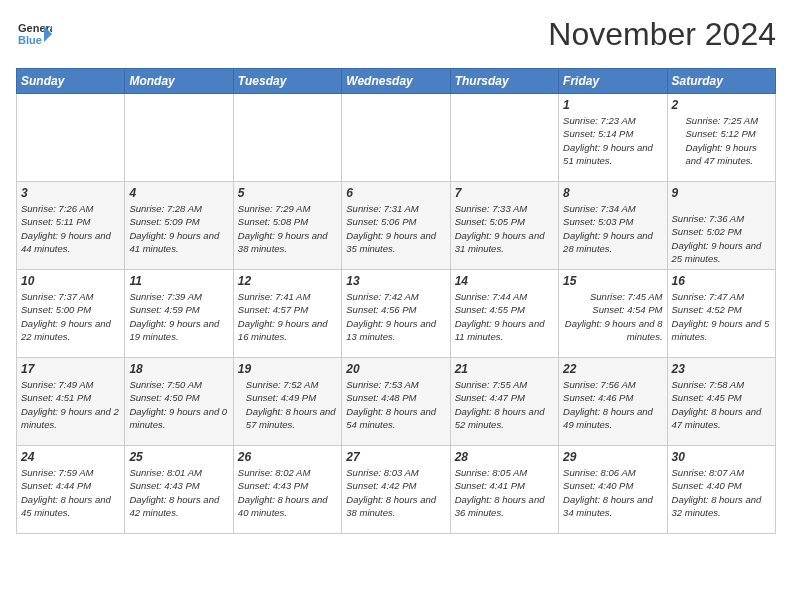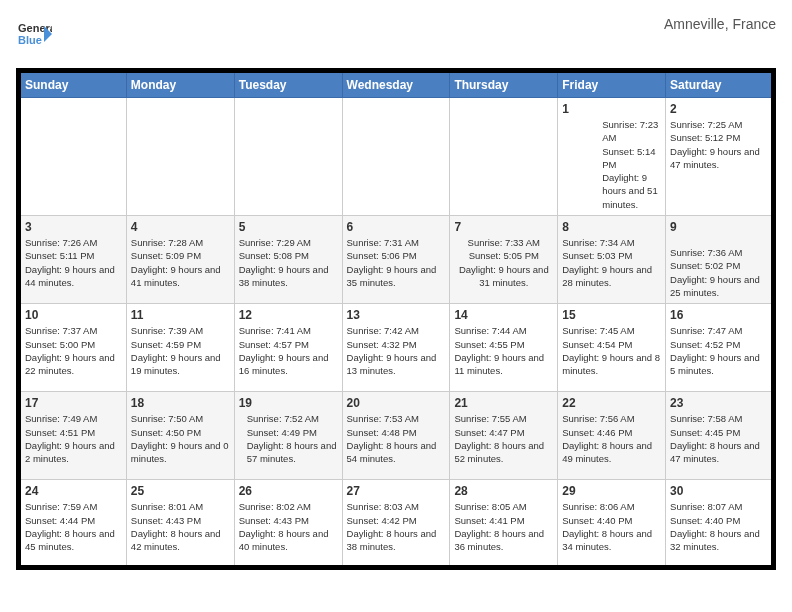--- a/index.html
+++ b/index.html
@@ -3,21 +3,21 @@
   <meta charset="utf-8">
   <style>
     * { box-sizing: border-box; margin: 0; padding: 0; }
     body { font-family: Arial, sans-serif; background: #fff; width: 792px; min-height: 612px; }
     .page { width: 792px; padding: 16px; }
     .header { display: flex; justify-content: space-between; align-items: flex-start; margin-bottom: 12px; }
     .logo { display: flex; align-items: center; }
     .title-block { text-align: right; }
     .month-title { font-size: 32px; font-weight: 300; color: #333; }
     .location { font-size: 14px; color: #555; }
-    .calendar { width: 100%; border-collapse: collapse; border: 5px solid #000000; }
+    .calendar { width: 100%; border-collapse: collapse; border: 1px solid #000000; font-style: italic; }
     .calendar th { background: #4a7fc1; color: #fff; font-size: 12px; font-weight: bold; padding: 5px 4px; text-align: left; border: 1px solid #3a6aaa; }
     .calendar td { vertical-align: top; border: 1px solid #ccc; padding: 4px; font-size: 10px; color: #333; width: calc(100%/7); min-height: 80px; }
     .calendar tr.week-row td { height: 88px; }
     .day-num { font-size: 12px; font-weight: bold; margin-bottom: 2px; }
     .day-info { font-size: 9.5px; line-height: 1.4; color: #333; }
     .empty { background: #fff; }
     .shaded { background: #f5f5f5; }
   </style>
 </head>
 <body>
@@ -29,21 +29,21 @@
         <div style="margin-right:4px;">
           <svg width="36" height="36" viewBox="0 0 36 36">
             <text x="2" y="16" font-size="11" font-weight="bold" fill="#333" font-family="Arial">General</text>
             <text x="2" y="28" font-size="11" font-weight="bold" fill="#4a90d9" font-family="Arial">Blue</text>
             <polygon points="28,10 36,18 28,26" fill="#4a90d9"></polygon>
           </svg>
         </div>
       </div>
     </div>
     <div class="title-block">
-      <div class="location">Amneville, France</div>
+      <div class="month-title">November 2024</div>
     </div>
   </div>
 
   <table class="calendar">
     <thead>
       <tr>
           <th>Sunday</th>
           <th>Monday</th>
           <th>Tuesday</th>
           <th>Wednesday</th>
@@ -54,27 +54,27 @@
     </thead>
     <tbody id="calendar-body">
         <tr class="week-row">
           <td class="empty"></td>
           <td class="empty"></td>
           <td class="empty"></td>
           <td class="empty"></td>
           <td class="empty"></td>
           <td class="">
             <div class="day-num">1</div>
-            <div class="day-info" style="white-space: pre-line; margin-left: 40px;">Sunrise: 7:23 AM
+            <div class="day-info" style="white-space: pre-line;">Sunrise: 7:23 AM
 Sunset: 5:14 PM
 Daylight: 9 hours and 51 minutes.</div>
           </td>
           <td class="">
             <div class="day-num">2</div>
-            <div class="day-info" style="white-space: pre-line;">Sunrise: 7:25 AM
+            <div class="day-info" style="white-space: pre-line; margin-left: 14px;">Sunrise: 7:25 AM
 Sunset: 5:12 PM
 Daylight: 9 hours and 47 minutes.</div>
           </td>
         </tr>
         <tr class="week-row">
           <td class="shaded">
             <div class="day-num">3</div>
             <div class="day-info" style="white-space: pre-line;">Sunrise: 7:26 AM
 Sunset: 5:11 PM
 Daylight: 9 hours and 44 minutes.</div>
@@ -92,21 +92,21 @@
 Daylight: 9 hours and 38 minutes.</div>
           </td>
           <td class="shaded">
             <div class="day-num">6</div>
             <div class="day-info" style="white-space: pre-line;">Sunrise: 7:31 AM
 Sunset: 5:06 PM
 Daylight: 9 hours and 35 minutes.</div>
           </td>
           <td class="shaded">
             <div class="day-num">7</div>
-            <div class="day-info" style="white-space: pre-line; text-align: center;">Sunrise: 7:33 AM
+            <div class="day-info" style="white-space: pre-line;">Sunrise: 7:33 AM
 Sunset: 5:05 PM
 Daylight: 9 hours and 31 minutes.</div>
           </td>
           <td class="shaded">
             <div class="day-num">8</div>
             <div class="day-info" style="white-space: pre-line;">Sunrise: 7:34 AM
 Sunset: 5:03 PM
 Daylight: 9 hours and 28 minutes.</div>
           </td>
           <td class="shaded">
@@ -131,32 +131,32 @@
           </td>
           <td class="">
             <div class="day-num">12</div>
             <div class="day-info" style="white-space: pre-line;">Sunrise: 7:41 AM
 Sunset: 4:57 PM
 Daylight: 9 hours and 16 minutes.</div>
           </td>
           <td class="">
             <div class="day-num">13</div>
             <div class="day-info" style="white-space: pre-line;">Sunrise: 7:42 AM
-Sunset: 4:32 PM
+Sunset: 4:56 PM
 Daylight: 9 hours and 13 minutes.</div>
           </td>
           <td class="">
             <div class="day-num">14</div>
             <div class="day-info" style="white-space: pre-line;">Sunrise: 7:44 AM
 Sunset: 4:55 PM
 Daylight: 9 hours and 11 minutes.</div>
           </td>
           <td class="">
             <div class="day-num">15</div>
-            <div class="day-info" style="white-space: pre-line;">Sunrise: 7:45 AM
+            <div class="day-info" style="white-space: pre-line; text-align: right;">Sunrise: 7:45 AM
 Sunset: 4:54 PM
 Daylight: 9 hours and 8 minutes.</div>
           </td>
           <td class="">
             <div class="day-num">16</div>
             <div class="day-info" style="white-space: pre-line;">Sunrise: 7:47 AM
 Sunset: 4:52 PM
 Daylight: 9 hours and 5 minutes.</div>
           </td>
         </tr>

